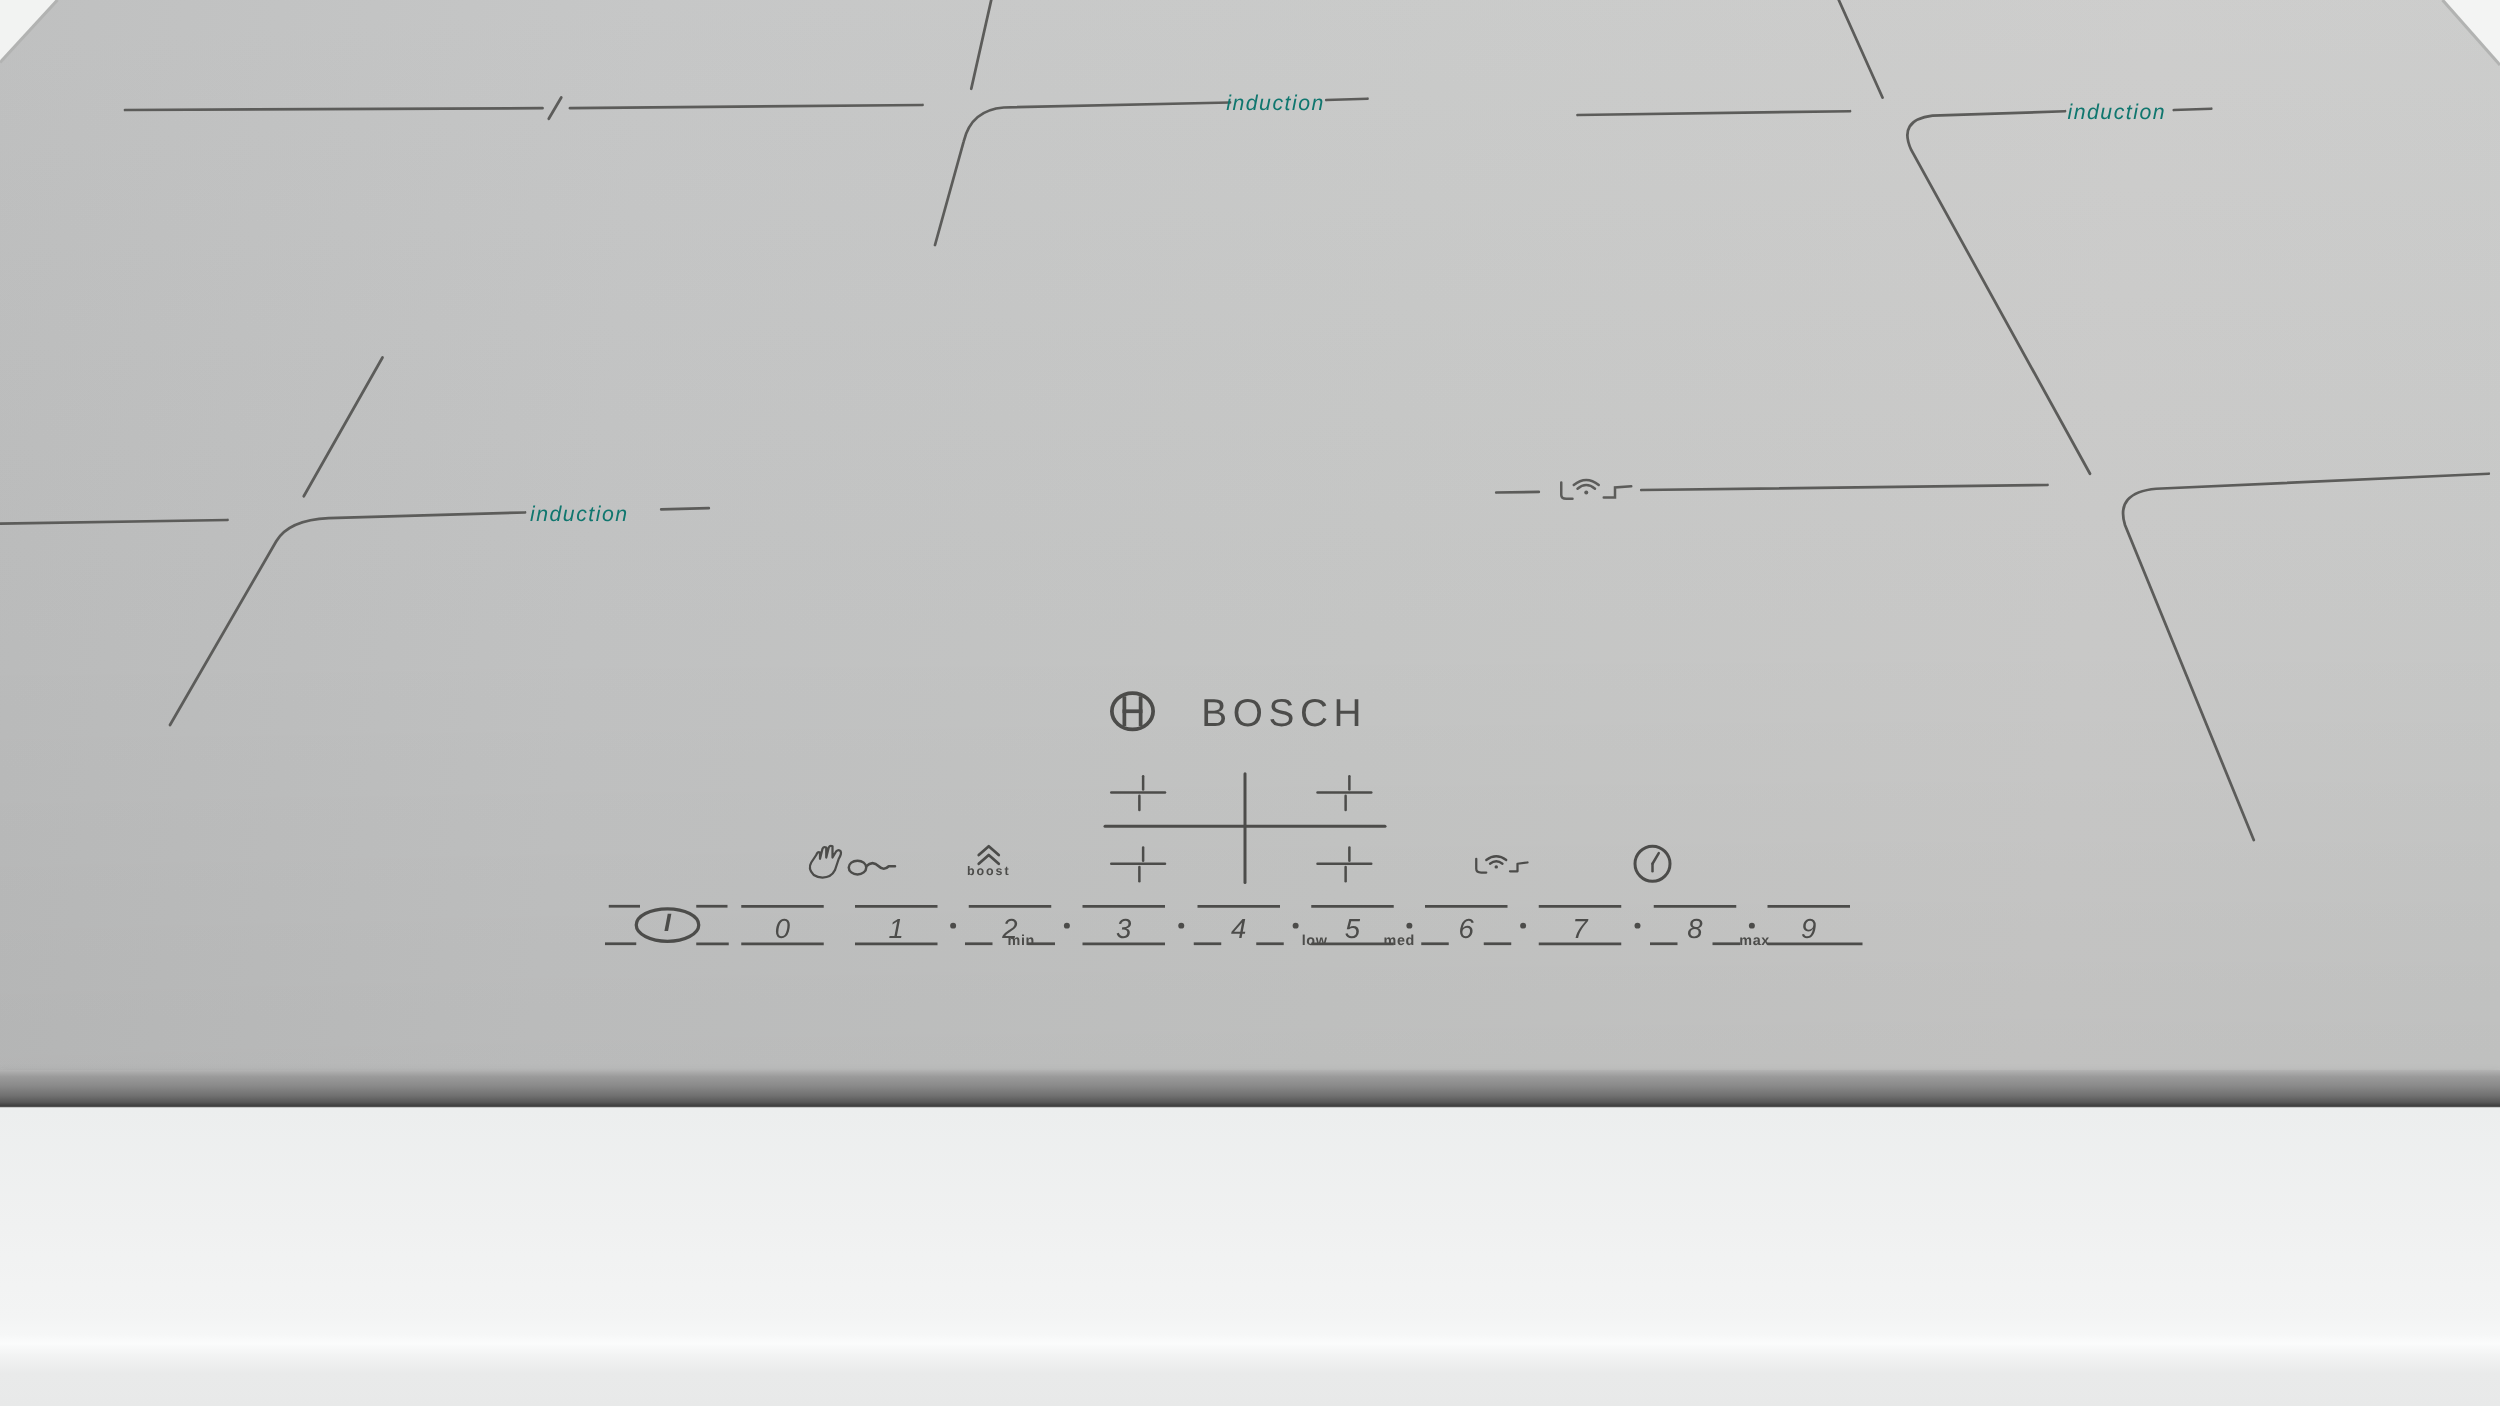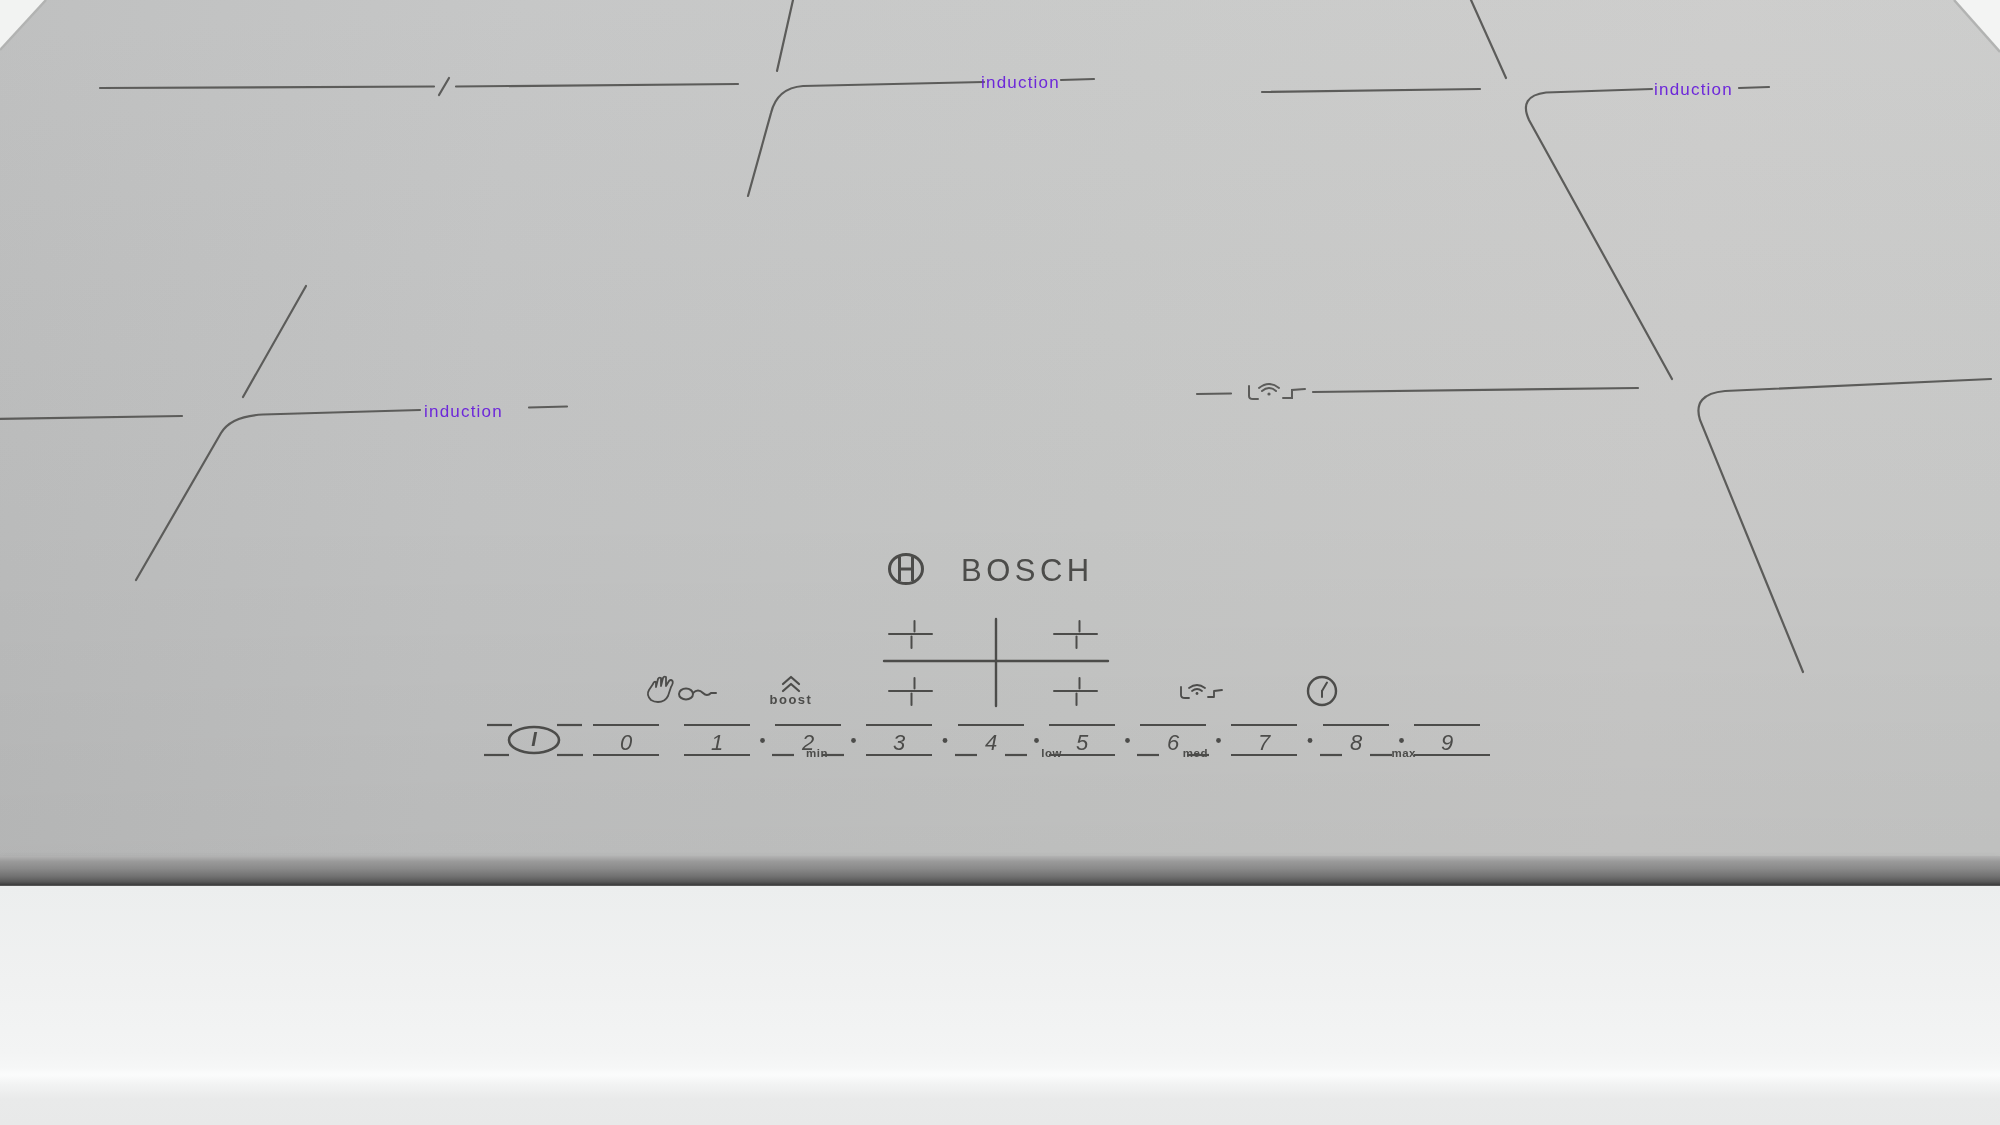--- a/index.html
+++ b/index.html
@@ -9,23 +9,23 @@
          background:linear-gradient(97deg,#bcbdbd 0%,#c3c4c4 25%,#c7c8c7 55%,#cbcbca 82%,#c9cac9 100%);}
   .glass:after{content:"";position:absolute;inset:0;
          background:linear-gradient(180deg,rgba(255,255,255,.05),rgba(0,0,0,.015) 60%,rgba(0,0,0,.05));}
   .markings{position:absolute;left:0;top:0;}
   .bevel{position:absolute;left:0;top:856px;width:2000px;height:30px;
          background:linear-gradient(180deg,#b3b3b3 0%,#9a9a9a 18%,#8a8a8a 42%,#717171 68%,#585858 86%,#404040 95%,#606060 100%);
          box-shadow:0 4px 7px rgba(60,60,60,.35);}
   .panel{position:absolute;left:0;top:886px;width:2000px;height:239px;
          background:linear-gradient(180deg,#eceeee 0%,#f0f1f1 40%,#f3f4f4 70%,#f6f7f7 76%,#fbfcfc 79%,#f2f3f3 83%,#e9eaea 89%,#e8e9e9 100%);}
   .txt{position:absolute;color:#545452;white-space:nowrap;}
-  .ind{font-size:17px;letter-spacing:1.2px;color:#6d28d9;}
+  .ind{font-size:17px;font-style:italic;letter-spacing:1.2px;color:#0f766e;}
   .brand{left:961px;top:553px;font-size:31px;font-weight:400;letter-spacing:4.5px;color:#4c4c4a;}
-  .boost{left:765px;top:692px;width:52px;text-align:center;font-size:13px;font-weight:700;
+  .boost{left:765px;top:692px;width:52px;text-align:center;font-size:10px;font-weight:700;
          letter-spacing:1.5px;color:#4c4c4a;}
   .pwr{left:514px;top:728px;width:40px;text-align:center;font-size:20px;font-weight:700;
        font-style:italic;color:#4c4c4a;}
   .num{position:absolute;top:730px;width:60px;text-align:center;font-size:22px;
        font-style:italic;color:#4c4c4a;}
   .scl{position:absolute;top:747px;width:40px;text-align:right;font-size:11.5px;
        font-weight:700;letter-spacing:.5px;color:#4c4c4a;}
 </style>
 </head>
 <body>
@@ -201,18 +201,18 @@
   <div class="num" style="left:869px">3</div>
   <div class="num" style="left:961px">4</div>
   <div class="num" style="left:1052px">5</div>
   <div class="num" style="left:1143px">6</div>
   <div class="num" style="left:1234px">7</div>
   <div class="num" style="left:1326px">8</div>
   <div class="num" style="left:1417px">9</div>
 
   <div class="scl" style="left:788px">min</div>
   <div class="scl" style="left:1022px">low</div>
-  <div class="scl" style="left:1168px">med</div>
+  <div class="scl" style="left:1092px">med</div>
   <div class="scl" style="left:1376px">max</div>
 
   <div class="bevel"></div>
   <div class="panel"></div>
 </div>
 
 </body></html>

